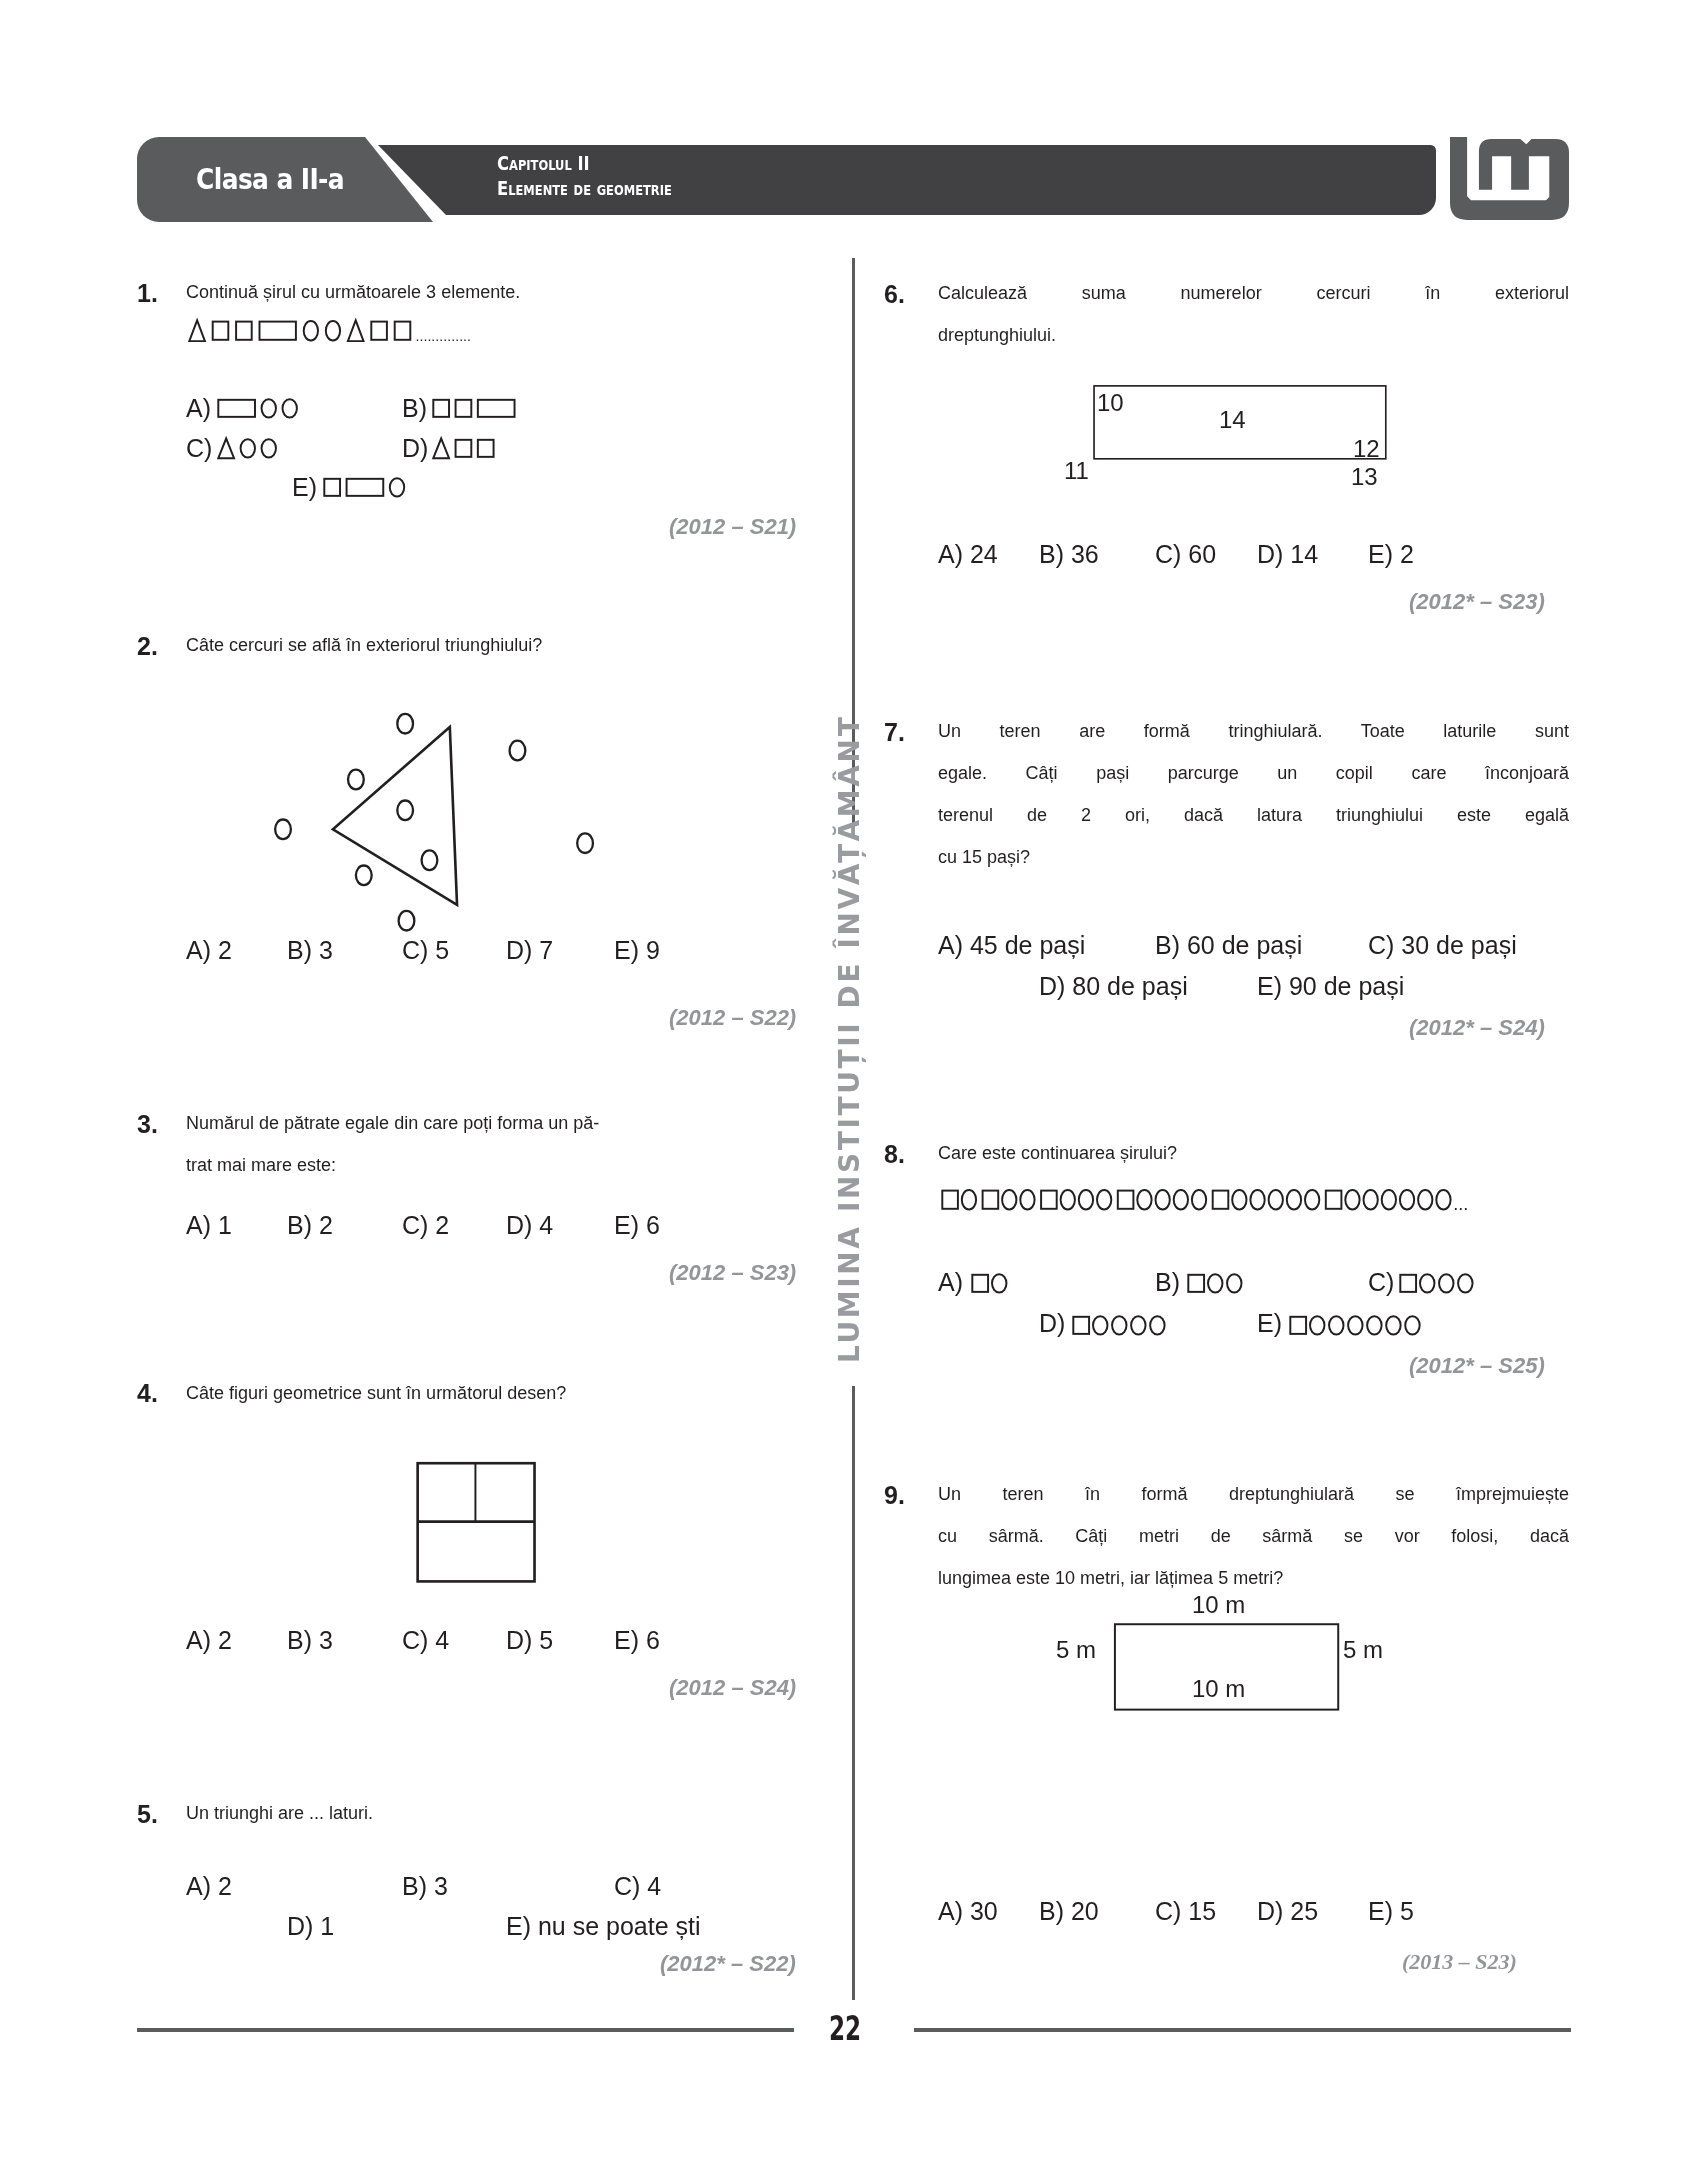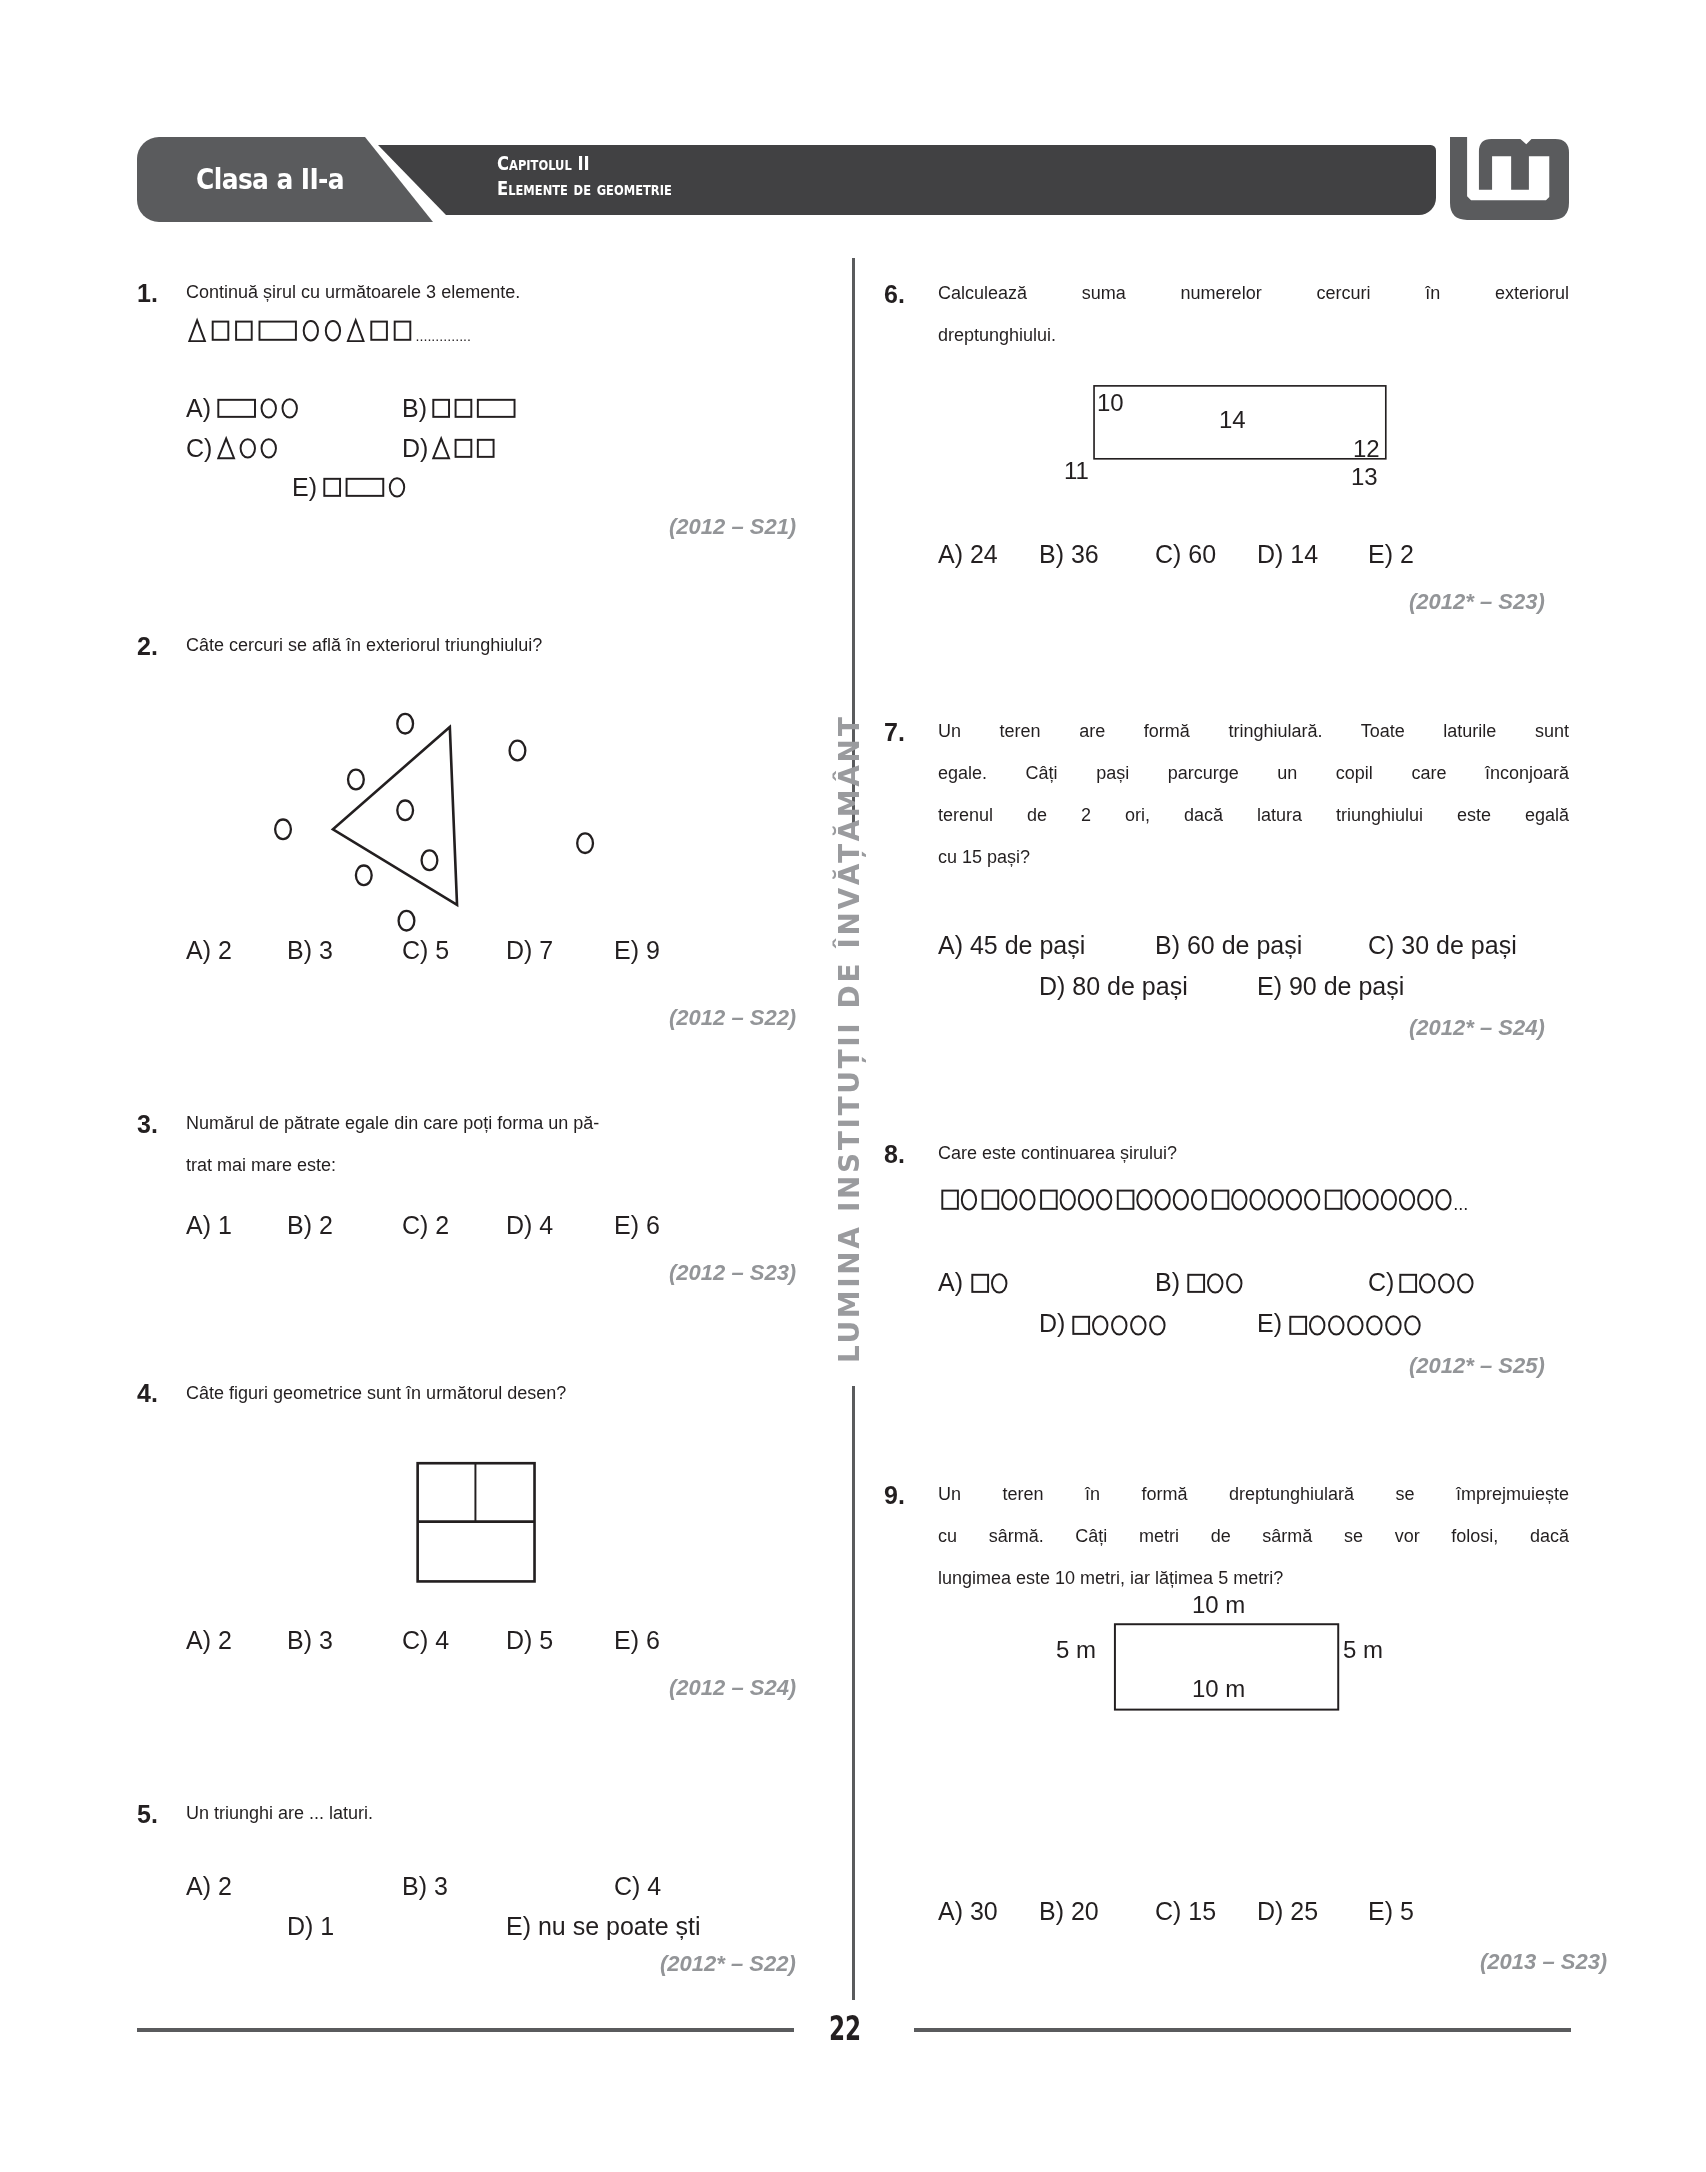--- a/index.html
+++ b/index.html
@@ -285,14 +285,14 @@
 <div class="lbl" style="left: 1192px; top: 1675px;">10 m</div>
 <div class="lbl" style="left: 1056px; top: 1636px;">5 m</div>
 <div class="lbl" style="left: 1343px; top: 1636px;">5 m</div>
 <div id="q9opts">
     <div class="opt" style="left: 938px; top: 1897px;">A) 30</div>
     <div class="opt" style="left: 1039px; top: 1897px;">B) 20</div>
     <div class="opt" style="left: 1155px; top: 1897px;">C) 15</div>
     <div class="opt" style="left: 1257px; top: 1897px;">D) 25</div>
     <div class="opt" style="left: 1368px; top: 1897px;">E) 5</div>
   </div>
-<div class="src" style="left:1480px;top:1949px;">(2013 – S23)</div>
+<div class="src" style="left:1402px;top:1949px;font-family:Liberation Serif, serif;">(2013 – S23)</div>
 
 
 </body></html>

